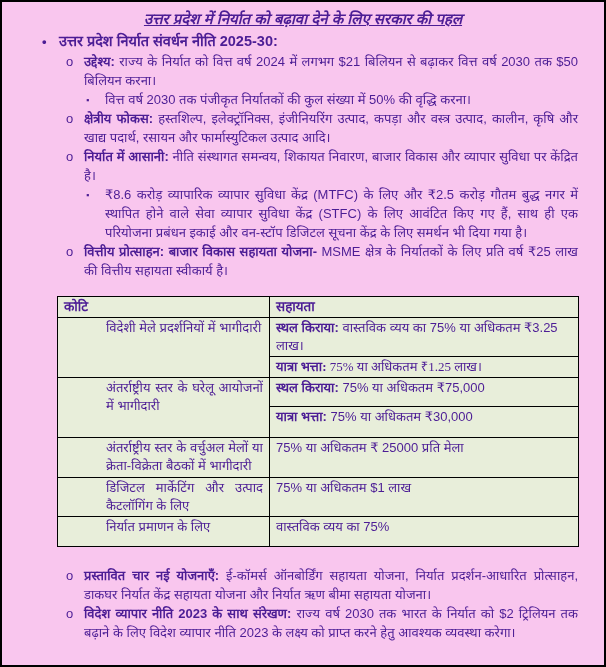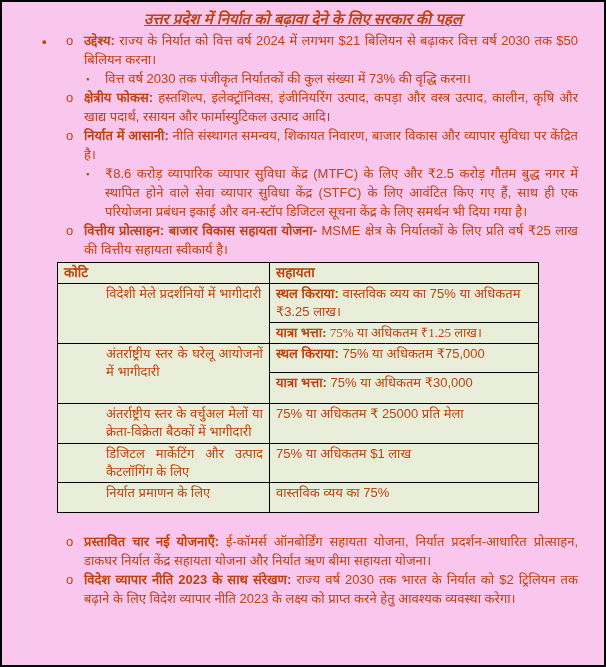--- a/index.html
+++ b/index.html
@@ -5,21 +5,21 @@
   html,body { margin:0; padding:0; background:#fff; }
   .page {
     position:relative;
     width:606px; height:667px;
     box-sizing:border-box;
     background:var(--page-bg,#F9C6EE);
     border:2px solid var(--border,#000);
     padding:5px 26px 4px 26px;
     overflow:hidden;
     font-family:"Liberation Sans","DejaVu Sans",sans-serif;
-    color:#c2410c;
+    color:#4c1d95;
     font-size:13px;
     line-height:19px;
   }
   .title {
     text-align:center;
     font-weight:bold;
     font-style:italic;
     text-decoration:underline;
     font-size:15px;
     line-height:23px;
@@ -31,22 +31,22 @@
   .l2 { margin-left:31px; padding-left:25px; }
   .l2 .marker { position:absolute; left:7px; top:0; }
   .l3 { margin-left:56px; padding-left:21px; }
   .l3 .marker { position:absolute; left:2px; top:1px; font-size:9px; }
   .b { font-weight:bold;text-align:right; }
   .gap-before { margin-top:19px; }
 
   table.aid-table {
     border-collapse:collapse;
     table-layout:fixed;
-    width:482px;
-    margin:3px 0 0 29px;
+    width:522px;
+    margin:16px 0 0 29px;
     background:var(--table-bg,#E8EEDA);
     font-size:13px;
     line-height:18px;
   }
   .aid-table th, .aid-table td {
     border:1px solid var(--border,#000);
     padding:1px 6px;
     vertical-align:top;
     text-align:left;
     overflow:hidden;
@@ -57,31 +57,32 @@
 </style>
 </head>
 <body>
 
 <div class="page">
 
   <div class="title">उत्तर प्रदेश में निर्यात को बढ़ावा देने के लिए सरकार की पहल</div>
 
   <div class="item l1">
     <span class="marker">•</span>
+    <span>उत्तर प्रदेश निर्यात संवर्धन नीति 2025-30:</span>
   </div>
 
   <div class="item l2">
     <span class="marker">o</span>
     <span class="b">उद्देश्य:</span>
     <span>राज्य के निर्यात को वित्त वर्ष 2024 में लगभग $21 बिलियन से बढ़ाकर वित्त वर्ष 2030 तक $50 बिलियन करना।</span>
   </div>
 
   <div class="item l3">
     <span class="marker">▪</span>
-    <span>वित्त वर्ष 2030 तक पंजीकृत निर्यातकों की कुल संख्या में 73% की वृद्धि करना।</span>
+    <span>वित्त वर्ष 2030 तक पंजीकृत निर्यातकों की कुल संख्या में 50% की वृद्धि करना।</span>
   </div>
 
   <div class="item l2">
     <span class="marker">o</span>
     <span class="b">क्षेत्रीय फोकस:</span>
     <span>हस्तशिल्प, इलेक्ट्रॉनिक्स, इंजीनियरिंग उत्पाद, कपड़ा और वस्त्र उत्पाद, कालीन, कृषि और खाद्य पदार्थ, रसायन और फार्मास्युटिकल उत्पाद आदि।</span>
   </div>
 
   <div class="item l2">
     <span class="marker">o</span>

